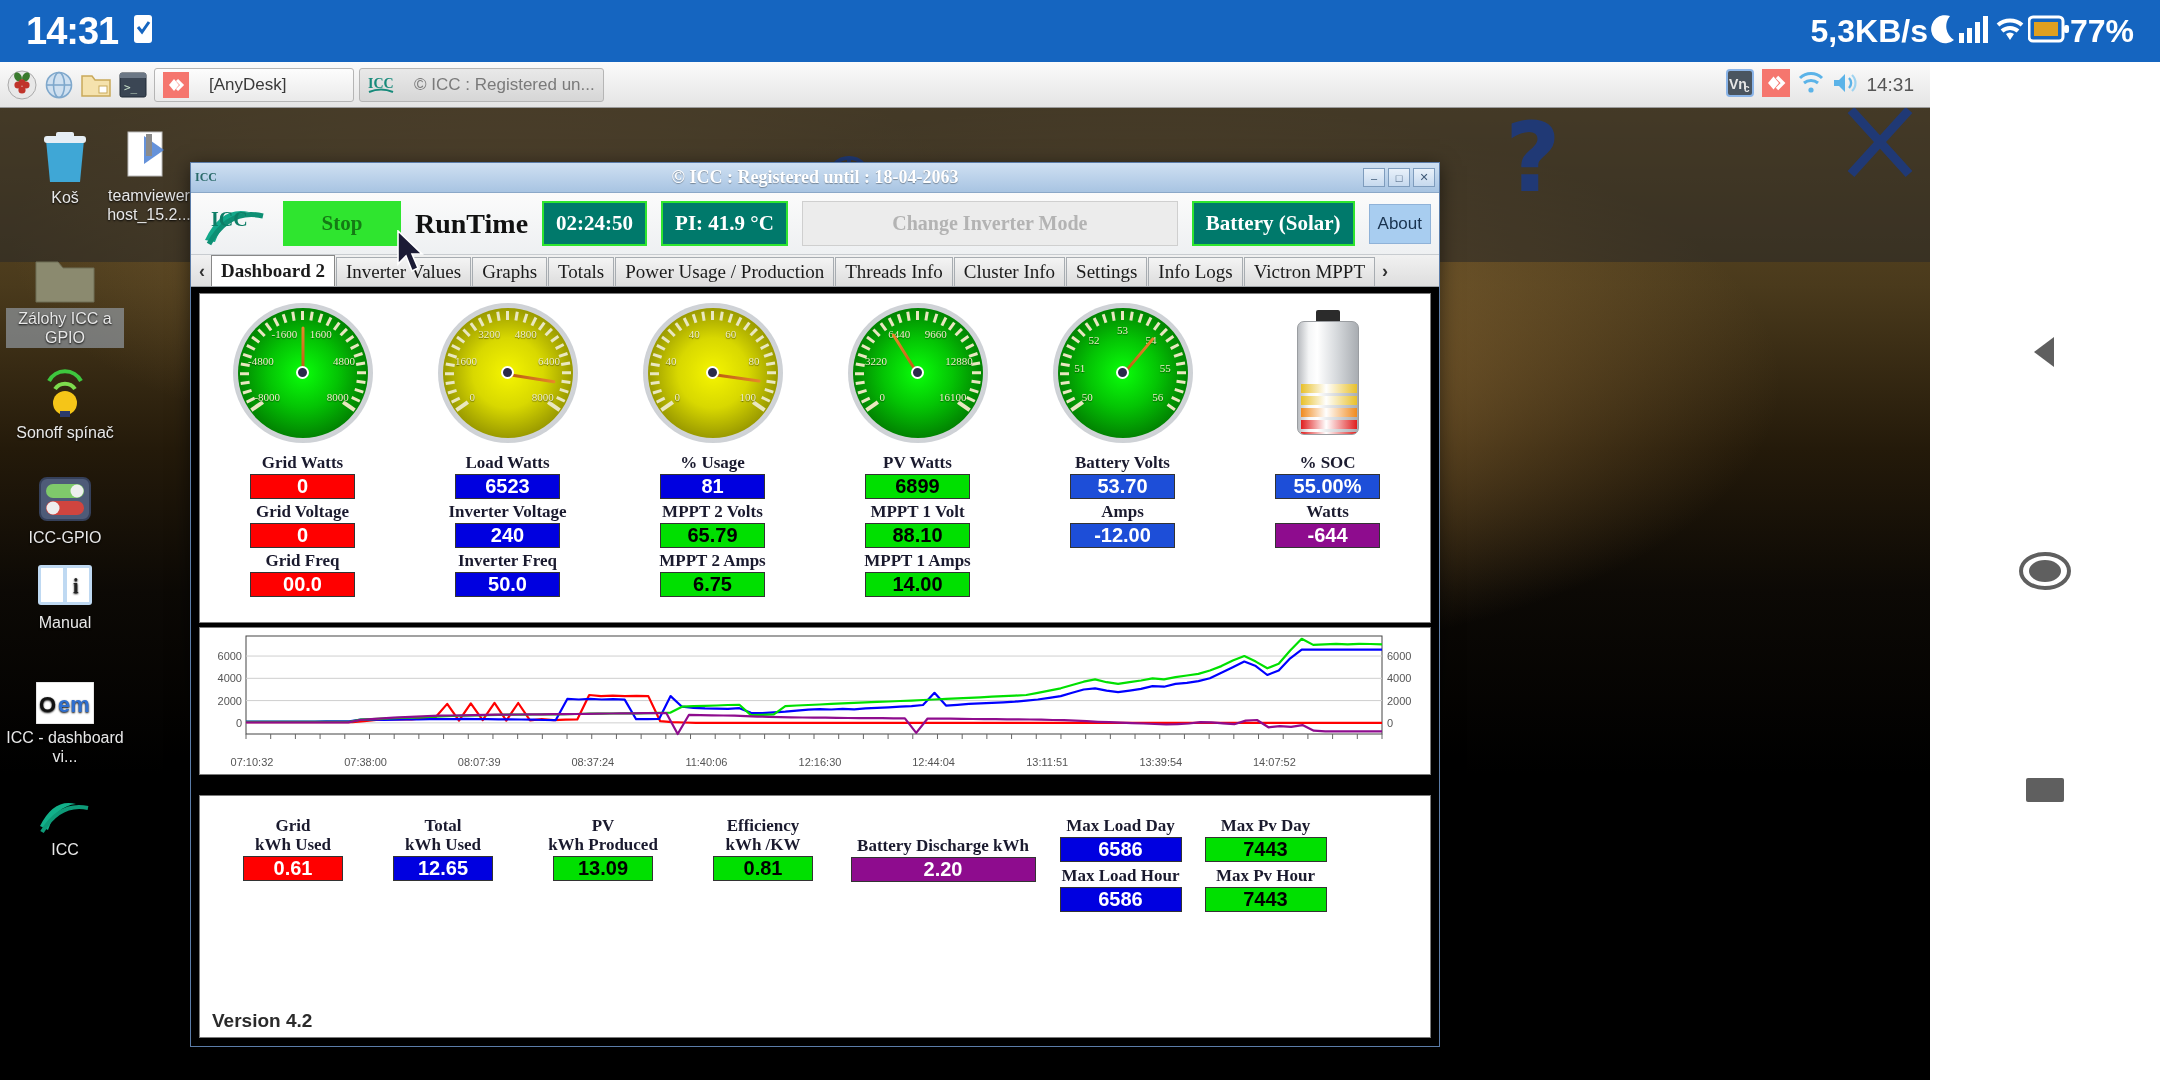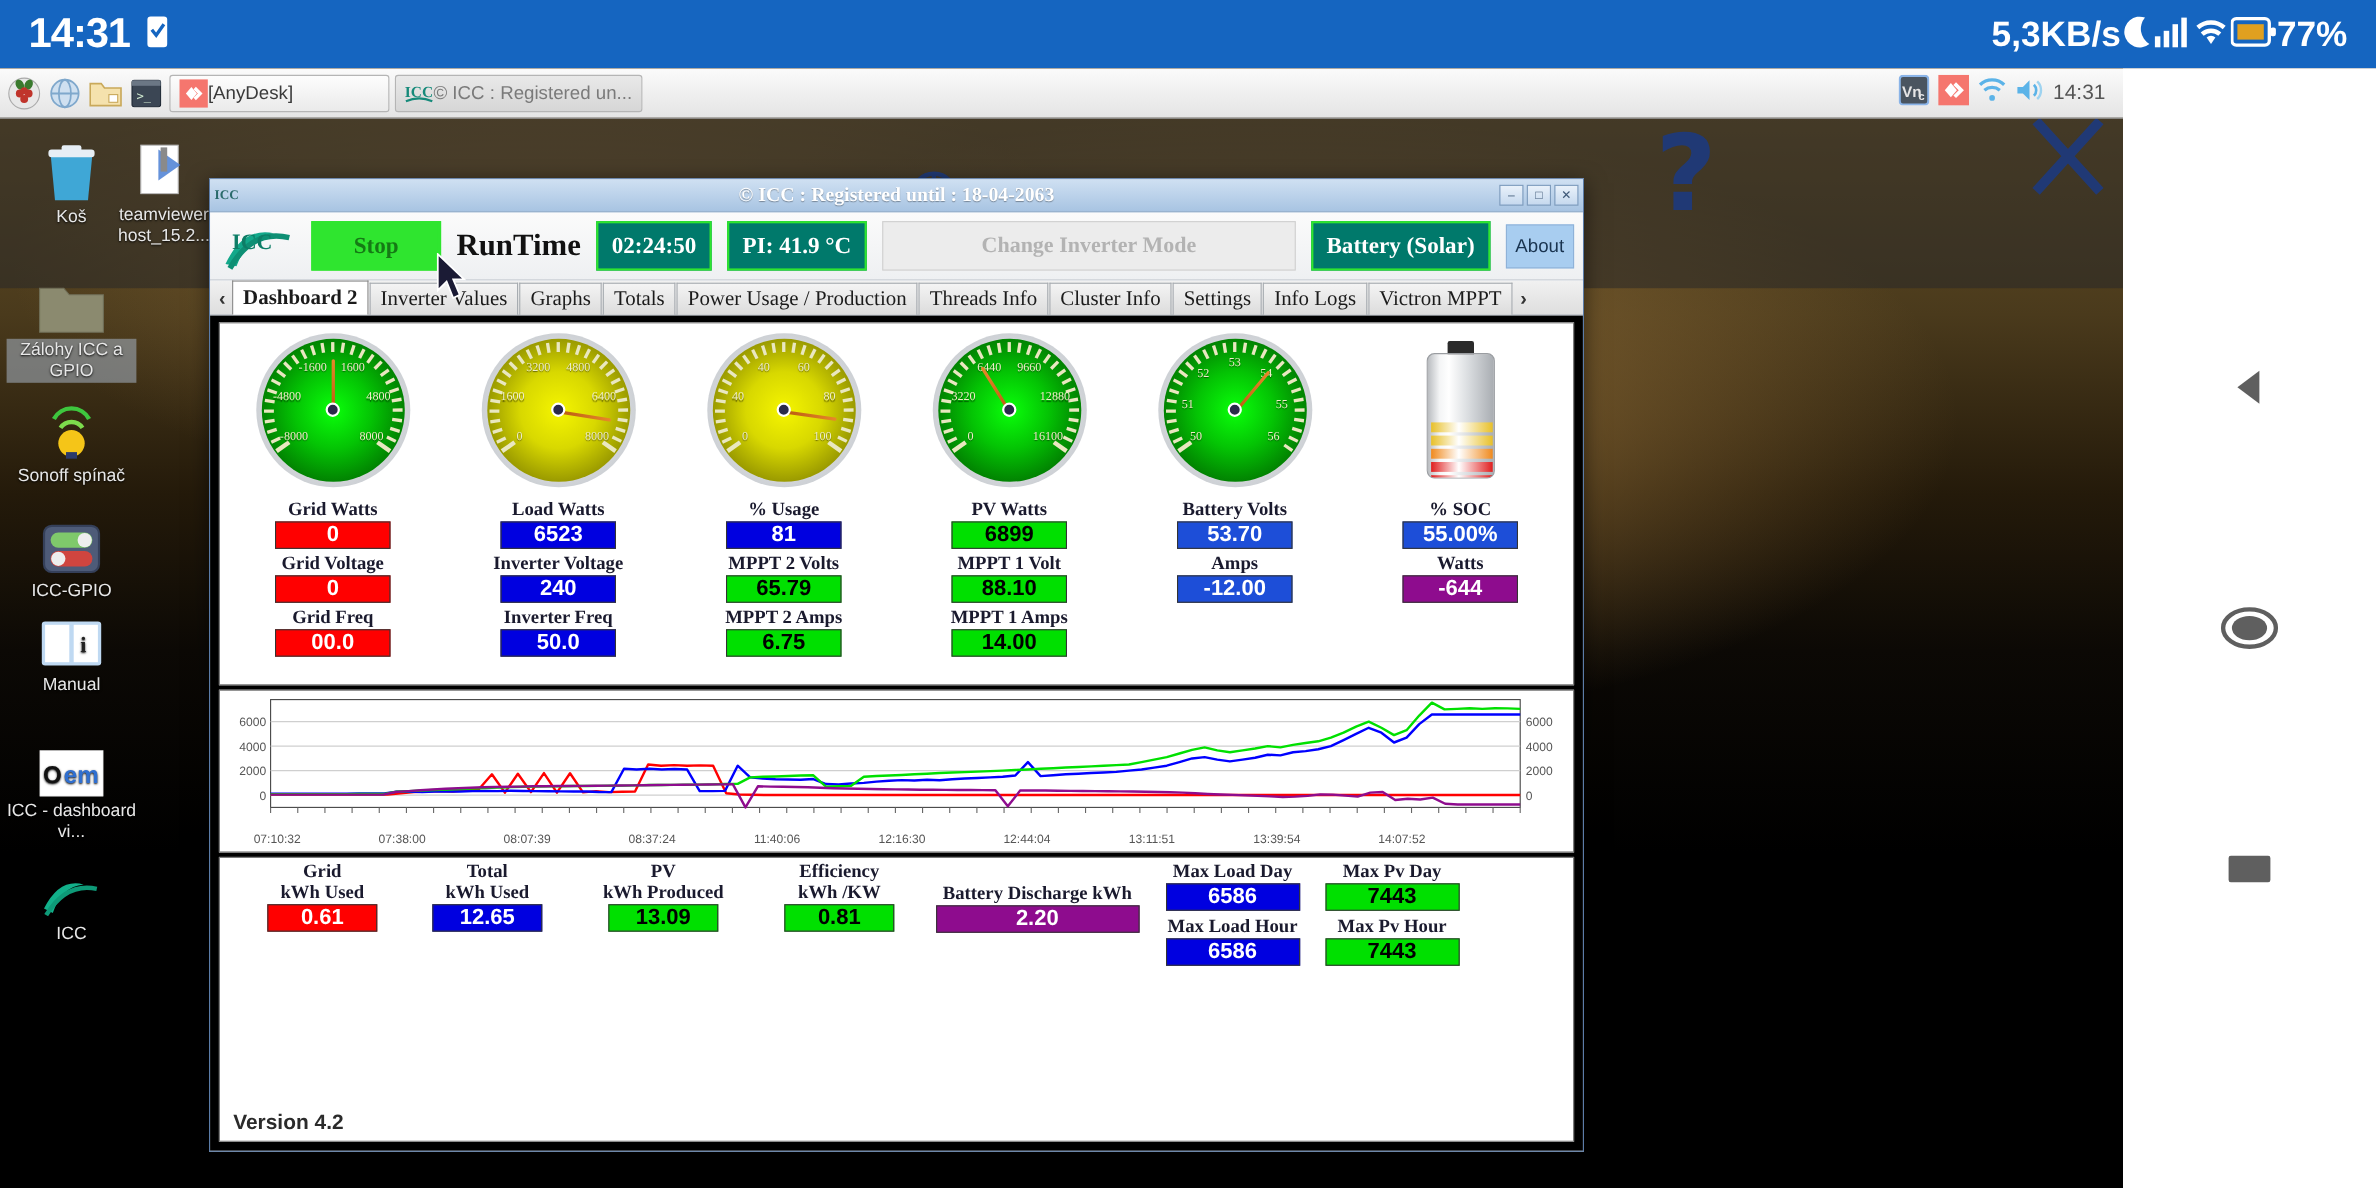--- a/index.html
+++ b/index.html
@@ -50,21 +50,21 @@
 
   
   #taskbar {
     position: absolute; left: 0; top: 0; width: 1930px; height: 46px;
     background: linear-gradient(180deg,#fbfbfb,#e4e4e4);
     border-bottom: 1px solid #9a9a9a;
     display: flex; align-items: center; padding: 0 6px; gap: 5px;
   }
   .tb-launch { width: 32px; height: 32px; border-radius: 4px; display:flex; align-items:center; justify-content:center; }
   .tb-task {
-    height: 34px; min-width: 200px; display: flex; align-items: center; gap: 0;
+    height: 34px; min-width: 200px; display: flex; align-items: center; gap: 20px;
     border: 1px solid #b5b5b5; border-radius: 3px;
     background: linear-gradient(180deg,#fdfdfd,#eaeaea);
     padding: 0 8px; font-size: 17px; color: #3a3a3a; white-space: nowrap; overflow: hidden;
   }
   .tb-task.inactive { background: linear-gradient(180deg,#e9e9e9,#d6d6d6); color:#7a7a7a; }
   .tb-task .tb-ico { width: 26px; height: 26px; flex: 0 0 26px; display:flex; align-items:center;justify-content:center; }
   #tray { margin-left: auto; display:flex; align-items:center; gap: 8px; padding-right: 10px; }
   #tray .tray-clock { font-size: 19px; color:#555; }
 
   
@@ -206,21 +206,21 @@
   .v-red { background:#ff0000; color:#ffffff; }
   .v-blue { background:#0000e0; color:#ffffff; }
   .v-green { background:#00e000; color:#000000; }
   .v-teal { background:#1d4ed8; color:#ffffff; }
   .v-purple { background:#8e0c8e; color:#ffffff; }
 
   
   #chart-panel { height: 148px; margin-top: 4px; position: relative; background:#fff; }
 
   
-  #totals-panel { flex:1; margin-top: 4px; position: relative; padding: 2px 8px; }
+  #totals-panel { flex:1; margin-top: 20px; position: relative; padding: 20px 8px; }
   .tot-row { display:flex; align-items:flex-start; }
   .tot-col { display:flex; flex-direction:column; align-items:center; }
   .tot-cap {
     font-family:"Liberation Serif", serif; font-weight:bold; font-size:17px; color:#1a1a2e;
     text-align:center; line-height: 19px; white-space:nowrap;
   }
   .tot-box { width: 100px; height: 25px; display:flex;align-items:center;justify-content:center;
     border:1px solid #333; font-weight:bold; font-size:20px; margin-top: 2px; }
   #version-text {
     position:absolute; left: 12px; bottom: 5px;

